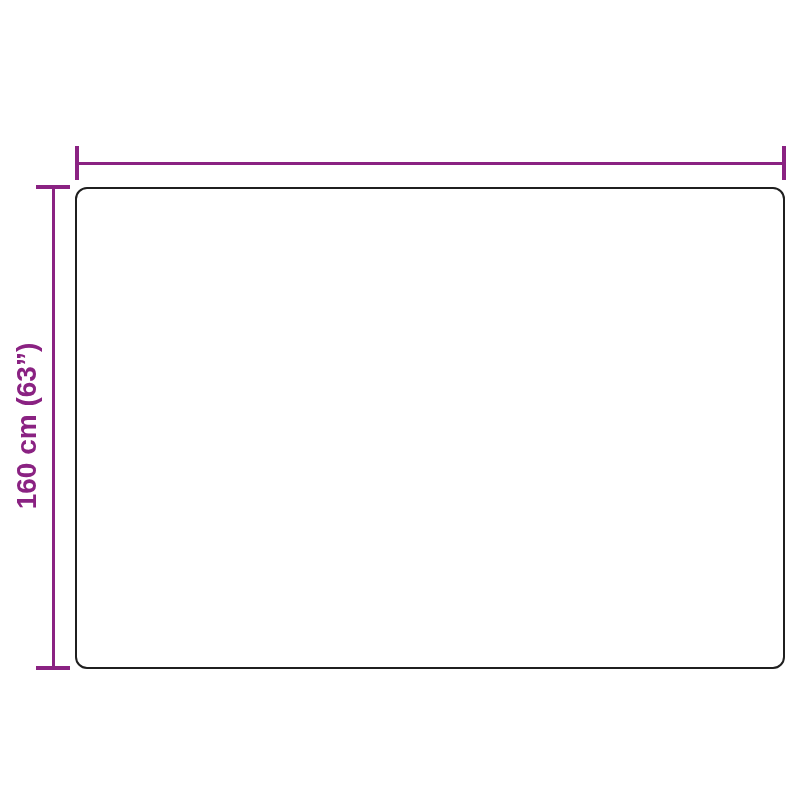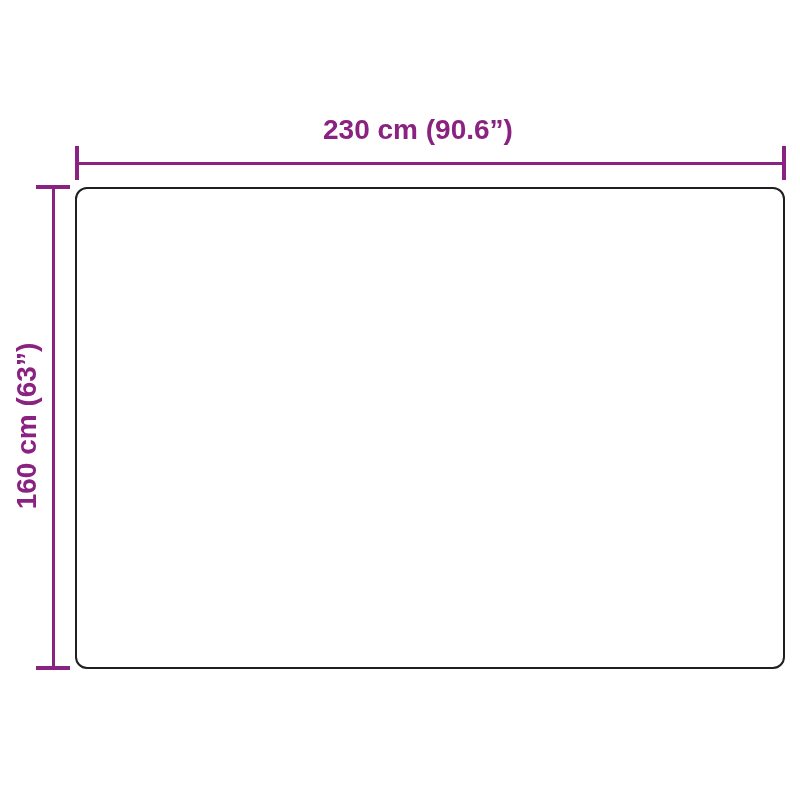--- a/index.html
+++ b/index.html
@@ -69,21 +69,20 @@
     border: 2px solid var(--outline, #1f1f1f);
     border-radius: 12px;
     background: #ffffff;
   }
 </style>
 </head>
 <body>
 
 <div class="canvas">
 
-  <div class="dim-label width">230 cm (90.6”)</div>
   <div class="dim-line horizontal"></div>
   <div class="dim-cap h-left"></div>
   <div class="dim-cap h-right"></div>
 
   <div class="dim-label height">160 cm (63”)</div>
   <div class="dim-line vertical"></div>
   <div class="dim-cap v-top"></div>
   <div class="dim-cap v-bottom"></div>
 
   <div class="product-outline"></div>

